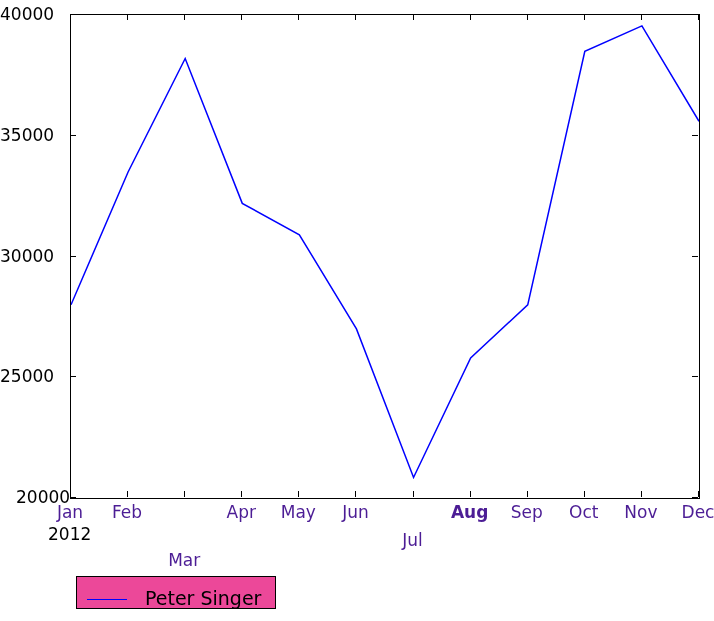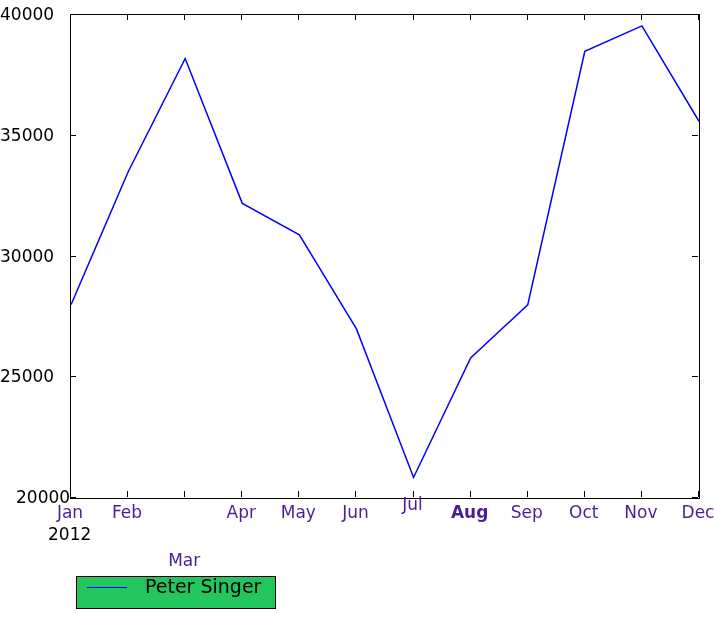--- a/index.html
+++ b/index.html
@@ -102,24 +102,24 @@
     text-align: center;
     line-height: 1;
   }
   #legend-box {
     position: absolute;
     left: 76px;
     top: 576px;
     width: 200px;
     height: 33px;
     border: 1px solid #000000;
-    background: #22c55e;
+    background: #ec4899;
     box-sizing: border-box;
     display: flex;
-    align-items: flex-start;
+    align-items: flex-end;
   }
   #legend-entry {
     display: flex;
     align-items: center;
     gap: 0px;
   }
   .legend-swatch {
     width: 40px;
     height: 14px;
     margin-left: 10px;
@@ -184,21 +184,21 @@
       <div class="xtick-mark-top" style="left: 241px; top: 14px;"></div>
       <div class="xlabel-item" style="left: 201.273px; width: 80px; top: 504px;">Apr</div>
       <div class="xtick-mark" style="left: 298px; top: 491px;"></div>
       <div class="xtick-mark-top" style="left: 298px; top: 14px;"></div>
       <div class="xlabel-item" style="left: 258.364px; width: 80px; top: 504px;">May</div>
       <div class="xtick-mark" style="left: 355px; top: 491px;"></div>
       <div class="xtick-mark-top" style="left: 355px; top: 14px;"></div>
       <div class="xlabel-item" style="left: 315.455px; width: 80px; top: 504px;">Jun</div>
       <div class="xtick-mark" style="left: 413px; top: 491px;"></div>
       <div class="xtick-mark-top" style="left: 413px; top: 14px;"></div>
-      <div class="xlabel-item" style="left: 372.545px; width: 80px; top: 496px;">Jul</div>
+      <div class="xlabel-item" style="left: 372.545px; width: 80px; top: 532px;">Jul</div>
       <div class="xtick-mark" style="left: 470px; top: 491px;"></div>
       <div class="xtick-mark-top" style="left: 470px; top: 14px;"></div>
       <div class="xlabel-item" style="left: 429.636px; width: 80px; top: 504px; font-weight: bold;">Aug</div>
       <div class="xtick-mark" style="left: 527px; top: 491px;"></div>
       <div class="xtick-mark-top" style="left: 527px; top: 14px;"></div>
       <div class="xlabel-item" style="left: 486.727px; width: 80px; top: 504px;">Sep</div>
       <div class="xtick-mark" style="left: 584px; top: 491px;"></div>
       <div class="xtick-mark-top" style="left: 584px; top: 14px;"></div>
       <div class="xlabel-item" style="left: 543.818px; width: 80px; top: 504px;">Oct</div>
       <div class="xtick-mark" style="left: 641px; top: 491px;"></div>

